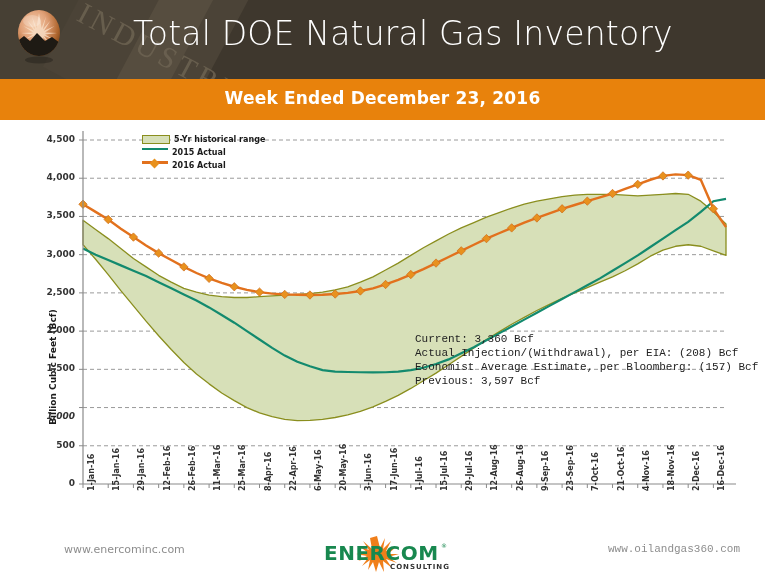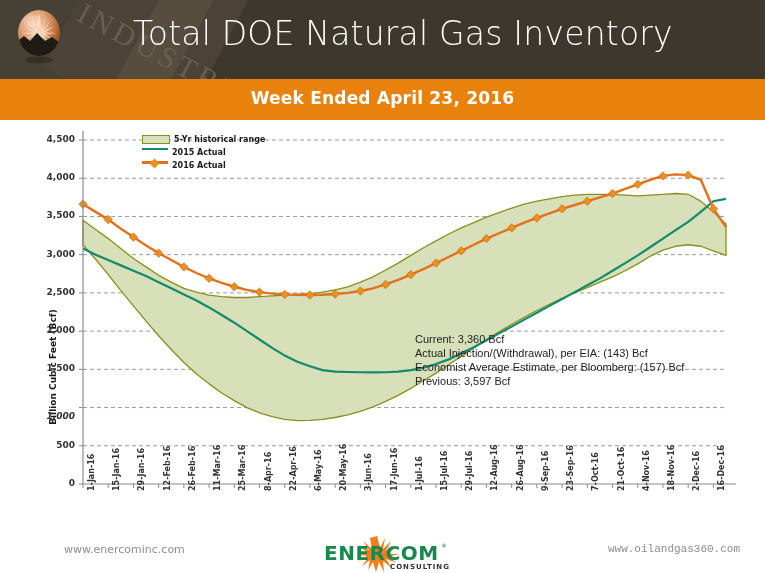--- a/index.html
+++ b/index.html
@@ -100,21 +100,21 @@
     font-family:"DejaVu Sans",sans-serif;
   }
   
   #annotation{position:absolute;left:405px;top:205px;}
   #ann-title{
     font-size:12px;font-weight:bold;color:#111;margin-bottom:13px;
     font-family:"Liberation Sans",sans-serif;
   }
   .ann-line{
     font-size:11px;color:#222;line-height:14px;white-space:nowrap;
-    font-family:Liberation Sans, sans-serif;
+    font-family:Liberation Mono, monospace;
   }
   
   #footer{
     position:absolute;left:0;top:530px;width:765px;height:43px;background:#ffffff;
   }
   #footer-left{
     position:absolute;left:28px;top:13px;font-size:11px;color:#8d8d8d;
     font-family:"DejaVu Sans",sans-serif;
     margin-left:36px;
   }
@@ -156,21 +156,21 @@
       <path d="M-2,34 L8,26 L14,31 L21,23 L29,31 L36,27 L48,36 L48,52 L-2,52 Z" fill="#1e1a14"></path>
       <ellipse cx="16" cy="11" rx="9" ry="6" fill="#ffffff" opacity="0.22"></ellipse>
     </g>
     <ellipse cx="23" cy="50" rx="14" ry="3.5" fill="#000000" opacity="0.25"></ellipse>
   </svg>
 
   <div id="header-title">Total DOE Natural Gas Inventory</div>
 </div>
 
 <div id="subheader">
-  <div id="subheader-text">Week Ended April 23, 2016</div>
+  <div id="subheader-text">Week Ended December 23, 2016</div>
 </div>
 
 <div id="chart-card">
 
   <svg id="chart-svg" width="745" height="403">
     <g id="gridlines">
         <line x1="73" x2="716" y1="318.77777777777777" y2="318.77777777777777" stroke="#9a9a9a" stroke-width="1" stroke-dasharray="4,3"></line>
         <line x1="73" x2="716" y1="280.55555555555554" y2="280.55555555555554" stroke="#9a9a9a" stroke-width="1" stroke-dasharray="4,3"></line>
         <line x1="73" x2="716" y1="242.33333333333334" y2="242.33333333333334" stroke="#9a9a9a" stroke-width="1" stroke-dasharray="4,3"></line>
         <line x1="73" x2="716" y1="204.11111111111111" y2="204.11111111111111" stroke="#9a9a9a" stroke-width="1" stroke-dasharray="4,3"></line>
@@ -312,21 +312,21 @@
     </div>
     <div class="legend-row">
       <span class="legend-swatch sw-line-2016"></span>
       <span class="legend-label">2016 Actual</span>
     </div>
   </div>
 
   <div id="annotation">
     <div id="ann-lines">
         <div class="ann-line">Current: 3,360 Bcf</div>
-        <div class="ann-line">Actual Injection/(Withdrawal), per EIA: (143) Bcf</div>
+        <div class="ann-line">Actual Injection/(Withdrawal), per EIA: (208) Bcf</div>
         <div class="ann-line">Economist Average Estimate, per Bloomberg: (157) Bcf</div>
         <div class="ann-line">Previous: 3,597 Bcf</div>
       </div>
   </div>
 </div>
 
 <div id="footer">
   <div id="footer-left">www.enercominc.com</div>
   <div id="footer-right">www.oilandgas360.com</div>
 </div>

